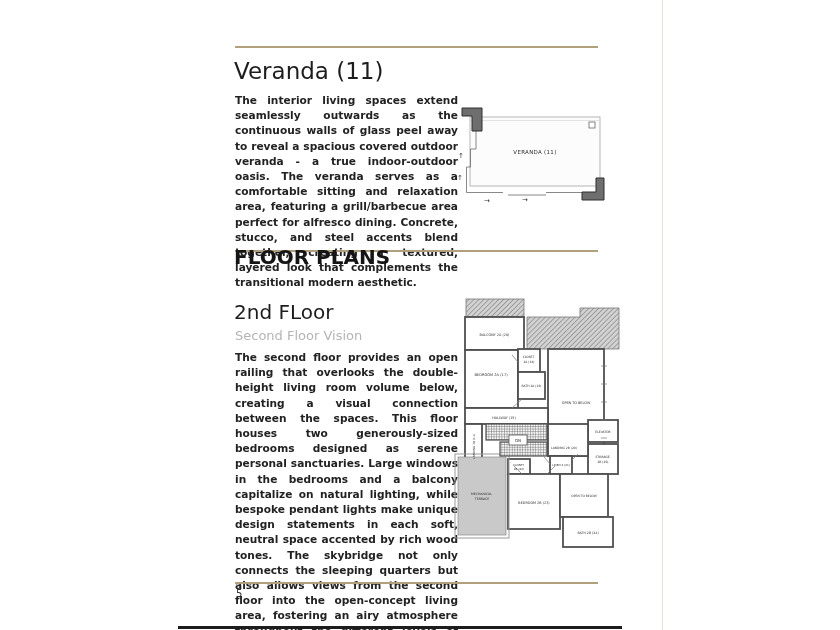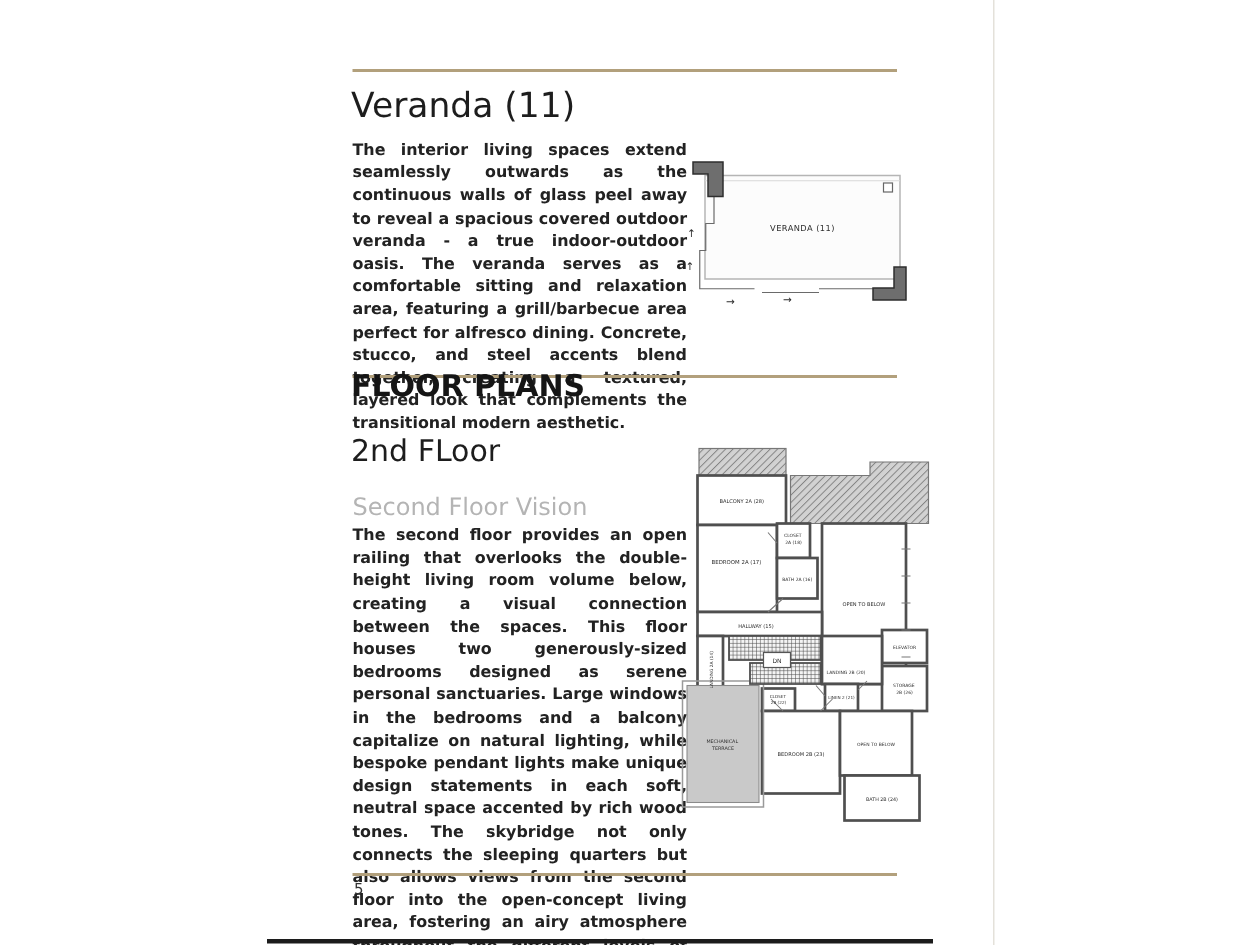--- a/index.html
+++ b/index.html
@@ -2,21 +2,21 @@
 <html><head>
 <meta charset="utf-8">
 <style>
   html,body{margin:0;padding:0;background:#ffffff;}
   #page{position:relative;width:840px;height:630px;background:#ffffff;overflow:hidden;
         font-family:"DejaVu Sans","Liberation Sans",sans-serif;color:#2a2a2a;padding-left:19px;}
   .rule{position:absolute;left:235px;width:363px;height:2px;background:#b2a07c;}
   .h-big{position:absolute;left:234px;font-size:23px;font-weight:400;color:#1d1d1d;letter-spacing:0px;}
   .h-bold{position:absolute;left:234px;font-size:20px;font-weight:700;color:#151515;}
   .h-med{position:absolute;left:234px;font-size:20px;font-weight:400;color:#1d1d1d;}
-  .caption{position:absolute;left:235px;font-size:16px;color:#b4b4b4;}
+  .caption{position:absolute;left:235px;font-size:13px;color:#b4b4b4;}
   .body-text{position:absolute;left:235px;width:223px;font-size:10.6px;line-height:15.2px;
              text-align:justify;color:#222;font-weight:bold;}
   .pagenum{position:absolute;left:236px;top:588px;font-size:10px;color:#333;}
   .edge-line{position:absolute;left:662px;top:0;width:1px;height:630px;background:#e4e1da;}
   .bottom-line{position:absolute;left:178px;top:626px;width:444px;height:3px;background:#1c1c1c;}
   svg{position:absolute;overflow:visible;}
   .plan-label{fill:#2e2e2e;font-family:"DejaVu Sans",sans-serif;}
   .wall{fill:#ffffff;stroke:#4f4f4f;stroke-width:1.8;}
   .thinwall{fill:none;stroke:#6a6a6a;stroke-width:0.8;}
   .door{fill:none;stroke:#777;stroke-width:0.7;}
@@ -47,21 +47,21 @@
     <text x="2" y="54" font-size="7" fill="#555" class="plan-label">↑</text>
     <text x="1" y="76" font-size="7" fill="#555" class="plan-label">↑</text>
     <text x="28" y="99" font-size="7" fill="#555" class="plan-label">→</text>
     <text x="66" y="98" font-size="7" fill="#555" class="plan-label">→</text>
     <text x="79" y="50" font-size="5.5" text-anchor="middle" class="plan-label" letter-spacing="0.3">VERANDA (11)</text>
   </svg>
 
   <div class="rule" style="top:250px;"></div>
 
   <div class="h-bold" style="top:245px;">FLOOR PLANS</div>
-  <div class="h-med" style="top:288px;">2nd FLoor</div>
+  <div class="h-med" style="top:300px;">2nd FLoor</div>
   <div class="caption" style="top:328px;">Second Floor Vision</div>
   <div class="body-text" style="top:350px;">The second floor provides an open railing that overlooks the double-height living room volume below, creating a visual connection between the spaces. This floor houses two generously-sized bedrooms designed as serene personal sanctuaries. Large windows in the bedrooms and a balcony capitalize on natural lighting, while bespoke pendant lights make unique design statements in each soft, neutral space accented by rich wood tones. The skybridge not only connects the sleeping quarters but also allows views from the second floor into the open-concept living area, fostering an airy atmosphere throughout the different levels of the home.</div>
 
   <svg style="left:452px;top:296px;" width="190" height="270" viewBox="0 0 190 270">
     <defs>
       <pattern id="roof" patternUnits="userSpaceOnUse" width="3.5" height="3.5" patternTransform="rotate(45)">
         <rect width="3.5" height="3.5" fill="#d2d2d2"></rect>
         <line x1="0" y1="0" x2="0" y2="3.5" stroke="#838383" stroke-width="1.3"></line>
       </pattern>
       <pattern id="stair" patternUnits="userSpaceOnUse" width="2.6" height="2.6">

